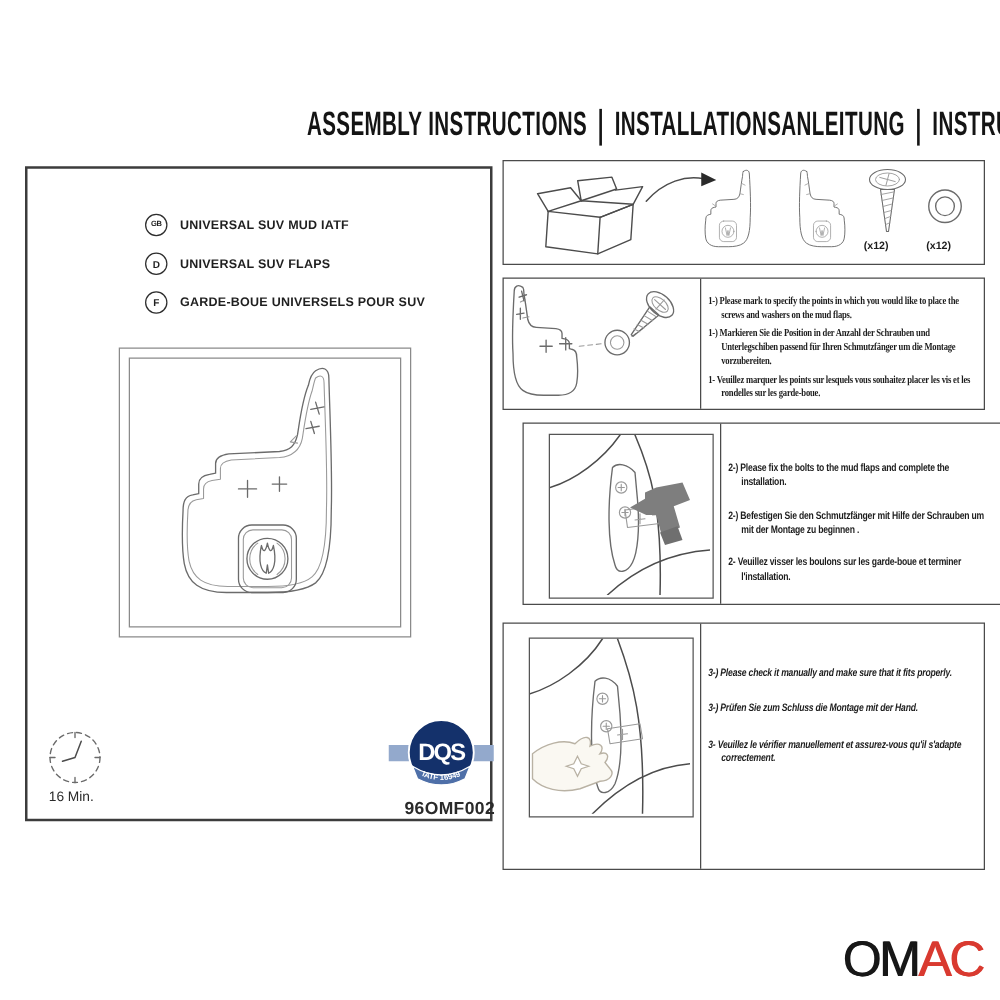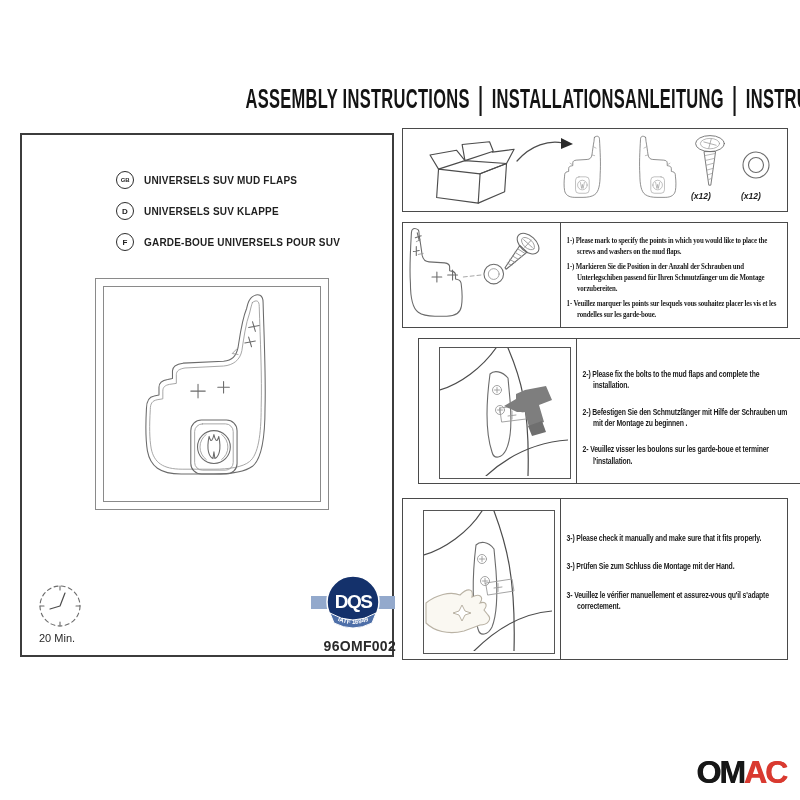--- a/index.html
+++ b/index.html
@@ -25,40 +25,40 @@
   .clock-caption{font-size:11px;color:#2a2a2a;margin-top:3px;padding-left:2px;}
 
   .dqs-wrap{position:absolute;left:288px;top:440px;width:86px;text-align:right;}
   .dqs-caption{font-size:14px;font-weight:bold;color:#2a2a2a;margin-top:1px;letter-spacing:0.3px;}
 
   
   .rbox{position:absolute;left:402px;width:386px;border:1px solid #4a4a4a;background:#fff;box-sizing:border-box;}
   #row-parts{top:128px;height:84px;}
   #row-step1{top:222px;height:106px;font-family:Liberation Serif, serif;}
   #row-step2{top:338px;height:146px;margin-left:16px;}
-  #row-step3{top:498px;height:162px;}
+  #row-step3{top:498px;height:198px;font-style:italic;}
   .split{display:flex;height:100%;}
   .cell-left{width:157px;border-right:1px solid #4a4a4a;position:relative;flex:0 0 auto;}
   .cell-right{flex:1;position:relative;overflow:hidden;}
 
   .img-frame{position:absolute;border:1px solid #555;}
 
   .steps-text{transform:scaleX(0.8);transform-origin:0 0;width:270px;padding-left:7px;box-sizing:border-box;}
   .steps-text p{margin:0;font-size:8.6px;font-weight:bold;line-height:1.32;letter-spacing:-0.2px;color:#1c1c1c;padding-left:13px;text-indent:-13px;}
   #row-step1 .steps-text{padding-top:12px;}
   #row-step1 .steps-text p{margin-bottom:3px;}
   #row-step2 .steps-text{padding-top:30px;}
   #row-step2 .steps-text p{margin-bottom:15px;}
   #row-step3 .steps-text{padding-top:34px;}
   #row-step3 .steps-text p{margin-bottom:17px;}
 
-  .qty-label{position:absolute;font-size:8.5px;font-weight:bold;color:#1c1c1c;font-style:italic;}
-
-  
-  .brand{position:absolute;right:14px;bottom:12px;font-size:32px;font-weight:bold;letter-spacing:-2px;line-height:1;}
+  .qty-label{position:absolute;font-size:8.5px;font-weight:bold;color:#1c1c1c;}
+
+  
+  .brand{position:absolute;right:14px;bottom:12px;font-size:40px;font-weight:normal;letter-spacing:-2px;line-height:1;}
   .brand .b-black{color:#171717;text-shadow:0.7px 0 0 #171717;}
   .brand .b-red{text-shadow:0.7px 0 0 currentColor;}
 
   svg{display:block;}
   .ln{fill:none;stroke:#6b6b6b;stroke-width:1.1;stroke-linecap:round;stroke-linejoin:round;}
   .ln2{fill:none;stroke:#9a9a9a;stroke-width:0.9;stroke-linecap:round;stroke-linejoin:round;}
   .lnd{fill:none;stroke:#4c4c4c;stroke-width:1.2;stroke-linecap:round;stroke-linejoin:round;}
 </style>
 </head>
 <body>
@@ -69,25 +69,25 @@
     <div class="header-inner">
       <span>ASSEMBLY INSTRUCTIONS</span><span class="header-sep">|</span><span>INSTALLATIONSANLEITUNG</span><span class="header-sep">|</span><span>INSTRUCTIONS D'ASSEMBLAGE</span>
     </div>
   </div>
 
   <div class="left-panel">
 
     <div class="lang-list">
       <div class="lang-row">
         <span class="lang-badge small">GB</span>
-        <span class="lang-label">UNIVERSELS SUV MUD FLAPS</span>
+        <span class="lang-label">UNIVERSAL SUV MUD IATF</span>
       </div>
       <div class="lang-row">
         <span class="lang-badge">D</span>
-        <span class="lang-label">UNIVERSELS SUV KLAPPE</span>
+        <span class="lang-label">UNIVERSAL SUV FLAPS</span>
       </div>
       <div class="lang-row">
         <span class="lang-badge">F</span>
         <span class="lang-label">GARDE-BOUE UNIVERSELS POUR SUV</span>
       </div>
     </div>
 
     <div class="flap-frame">
       <div class="flap-frame-inner">
         <svg width="216" height="214" viewBox="0 0 220 222">
@@ -110,21 +110,21 @@
         </svg>
       </div>
     </div>
 
     <div class="clock-wrap">
       <svg width="46" height="46" viewBox="0 0 46 46">
         <circle class="ln" cx="23" cy="23" r="20" stroke-dasharray="4 3.3"></circle>
         <path class="ln" d="M23 3 L23 7 M23 39 L23 43 M3 23 L7 23 M39 23 L43 23" stroke-width="1"></path>
         <path class="lnd" d="M23 23 L28 10 M23 23 L13 26" stroke-width="1.3"></path>
       </svg>
-      <div class="clock-caption">20 Min.</div>
+      <div class="clock-caption">16 Min.</div>
     </div>
 
     <div class="dqs-wrap">
       <svg width="86" height="62" viewBox="0 0 86 62" style="margin:0 auto;">
         <rect x="1" y="21" width="20" height="13" fill="#93a9cc"></rect>
         <rect x="65" y="21" width="20" height="13" fill="#93a9cc"></rect>
         <circle cx="43" cy="27" r="26" fill="#14316b" stroke="#ffffff" stroke-width="1.5"></circle>
         <text x="43" y="33" text-anchor="middle" font-family="Liberation Sans, sans-serif" font-size="19" font-weight="bold" letter-spacing="-1.5" fill="#ffffff">DQS</text>
         <path d="M20 38 Q43 52 66 38 L62 48 Q43 58 24 48 Z" fill="#4e6fa8" stroke="#ffffff" stroke-width="1"></path>
         <path id="dqs-arc" d="M24 44 Q43 54 62 44" fill="none"></path>

